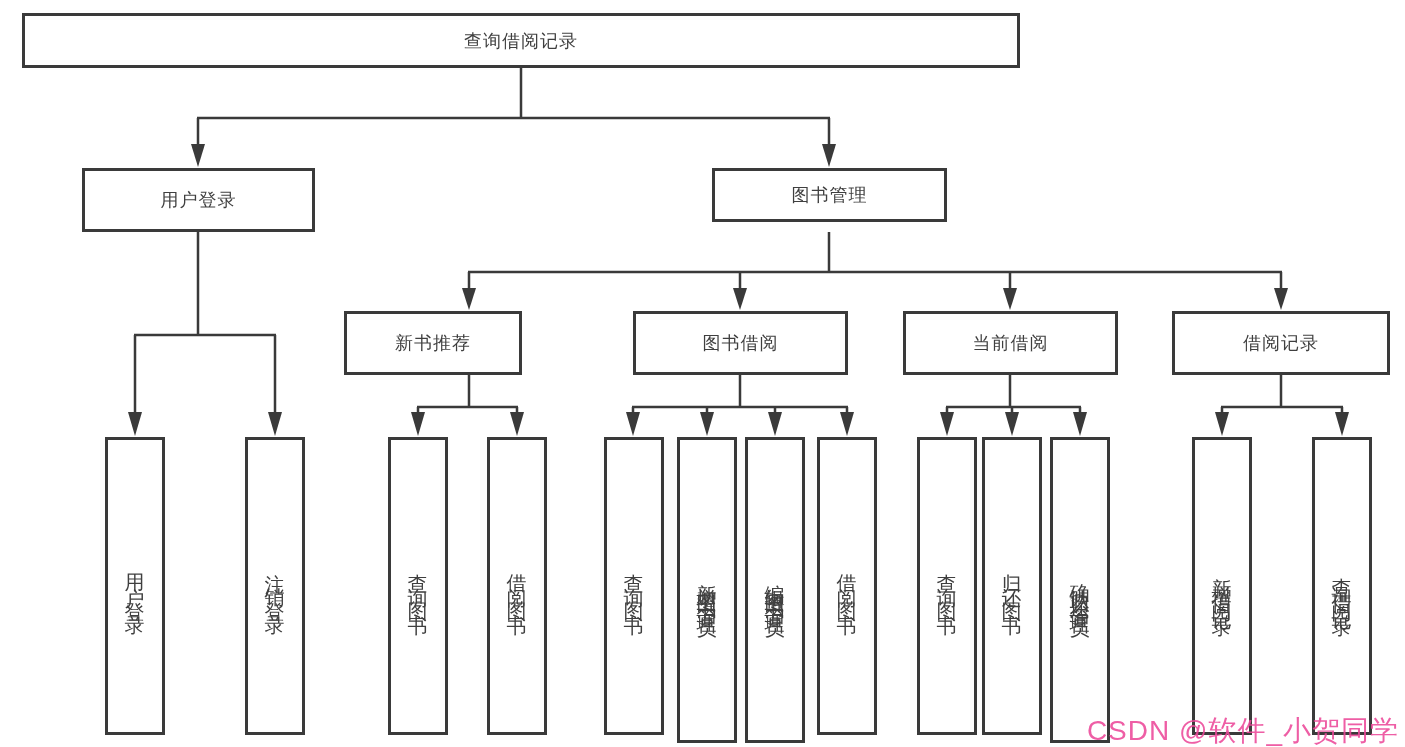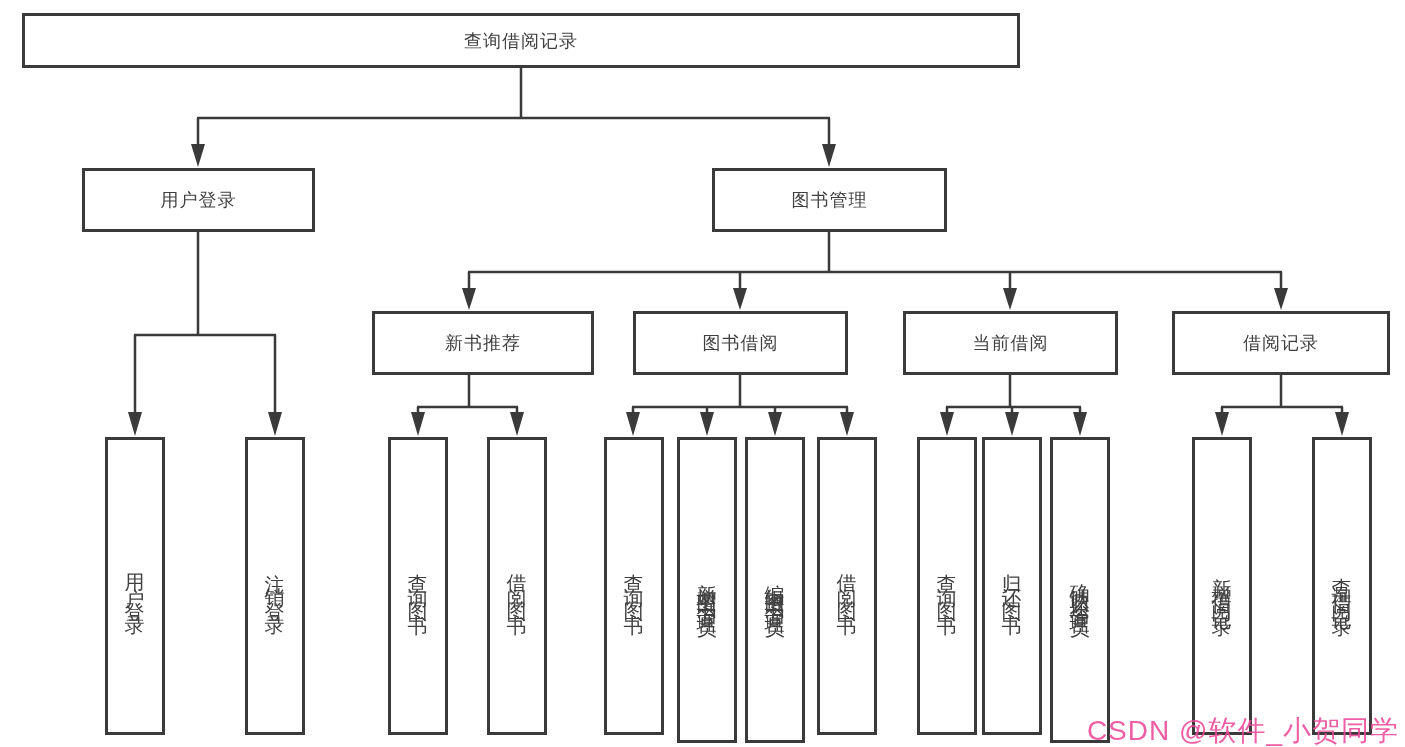--- a/index.html
+++ b/index.html
@@ -72,23 +72,23 @@
       <polygon points="1005,412 1019,412 1012,436"></polygon>
       <polygon points="1073,412 1087,412 1080,436"></polygon>
       <polygon points="1215,412 1229,412 1222,436"></polygon>
       <polygon points="1335,412 1349,412 1342,436"></polygon>
     </g>
   </svg>
 
   <div class="box hbox" style="left:22px;top:13px;width:998px;height:55px">查询借阅记录</div>
 
   <div class="box hbox" style="left:82px;top:168px;width:233px;height:64px">用户登录</div>
-  <div class="box hbox" style="left:712px;top:168px;width:235px;height:64px">图书管理</div>
+  <div class="box hbox" style="left:712px;top:168px;width:235px;height:54px">图书管理</div>
 
-  <div class="box hbox" style="left:372px;top:311px;width:222px;height:64px">新书推荐</div>
+  <div class="box hbox" style="left:344px;top:311px;width:178px;height:64px">新书推荐</div>
   <div class="box hbox" style="left:903px;top:311px;width:215px;height:64px">当前借阅</div>
   <div class="box hbox" style="left:633px;top:311px;width:215px;height:64px">图书借阅</div>
   <div class="box hbox" style="left:1172px;top:311px;width:218px;height:64px">借阅记录</div>
 
   <div class="box vbox s4" style="left:105px;top:437px;width:60px;height:298px">用户登录</div>
   <div class="box vbox s4" style="left:245px;top:437px;width:60px;height:298px">注销登录</div>
 
   <div class="box vbox s4" style="left:388px;top:437px;width:60px;height:298px">查询图书</div>
   <div class="box vbox s4" style="left:487px;top:437px;width:60px;height:298px">借阅图书</div>
 

